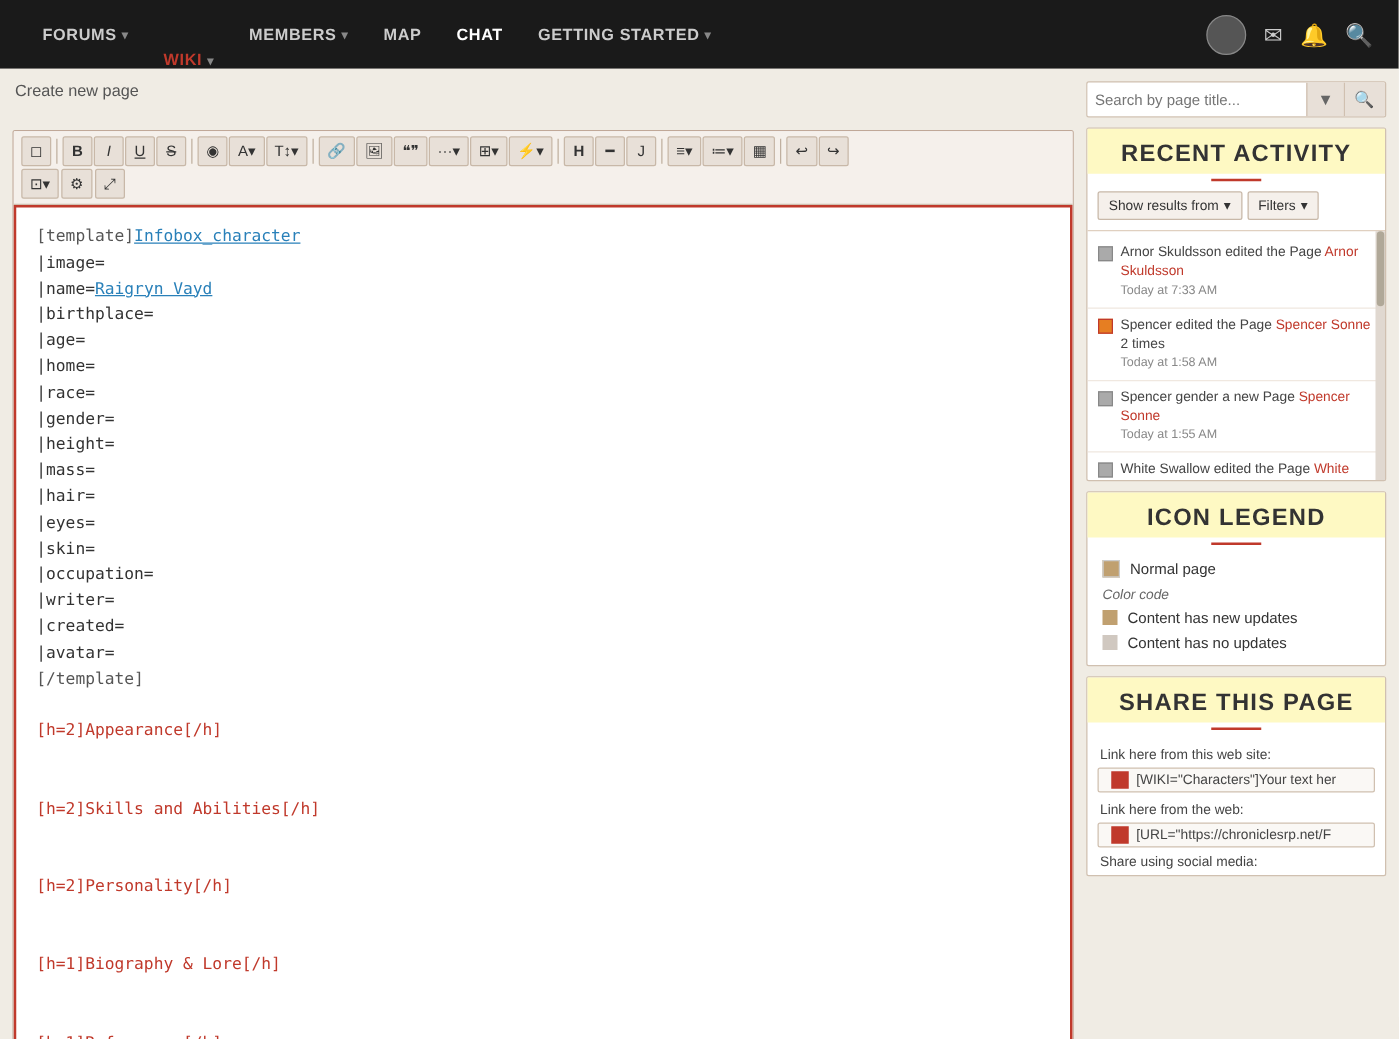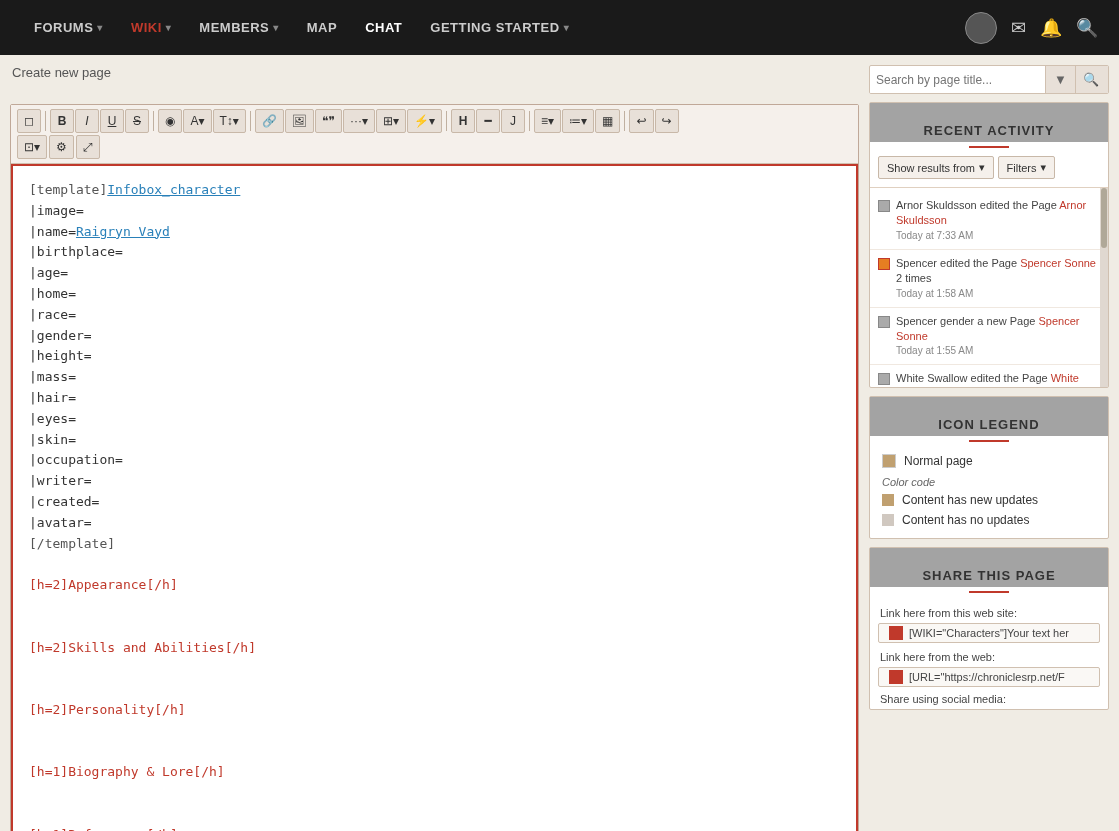--- a/index.html
+++ b/index.html
@@ -35,21 +35,21 @@
       height: 55px;
       display: flex;
       align-items: center;
       gap: 4px;
       cursor: pointer;
       font-size: 13px;
       font-weight: bold;
       text-transform: uppercase;
       letter-spacing: 0.5px;
     }
-    .nav-item.wiki { color: #c0392b; }
+    .nav-item.wiki { color: #c0392b; align-items: flex-end; }
     .nav-item.chat { color: #fff; }
     .nav-chevron { font-size: 10px; color: #888; }
     .nav-right {
       display: flex;
       align-items: center;
       gap: 14px;
       margin-left: auto;
     }
     .nav-icon-btn {
       color: #ccc;
@@ -207,24 +207,24 @@
       font-size: 13px;
     }
 
     
     .panel {
       background: #fff;
       border: 1px solid #d0c0b0;
       border-radius: 2px;
     }
     .panel-header {
-      background: #a3a3a3;
+      background: #fef9c3;
       text-align: center;
-      padding: 20px 0 4px 0;
-      font-size: 13px;
+      padding: 10px 0 4px 0;
+      font-size: 19px;
       font-weight: bold;
       color: #333;
       letter-spacing: 1px;
       text-transform: uppercase;
     }
     .panel-header-underline {
       width: 40px;
       height: 2px;
       background: #c0392b;
       margin: 4px auto 8px auto;

